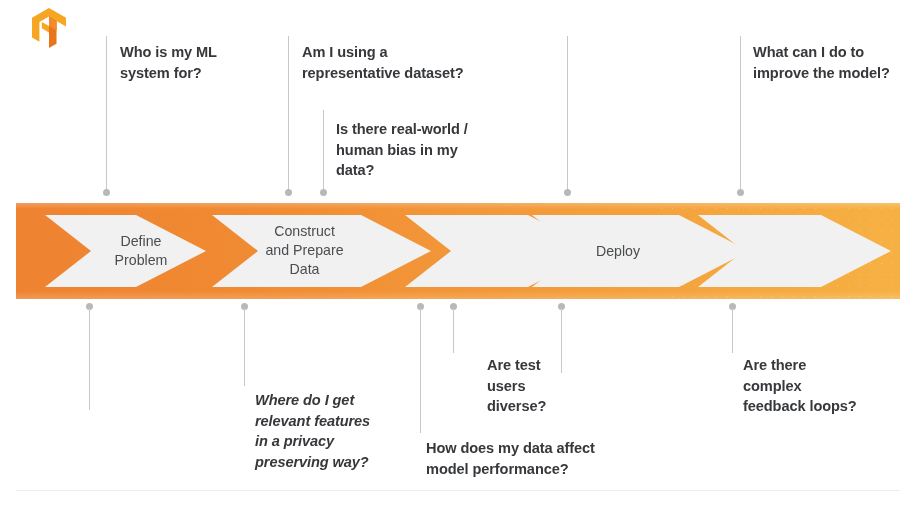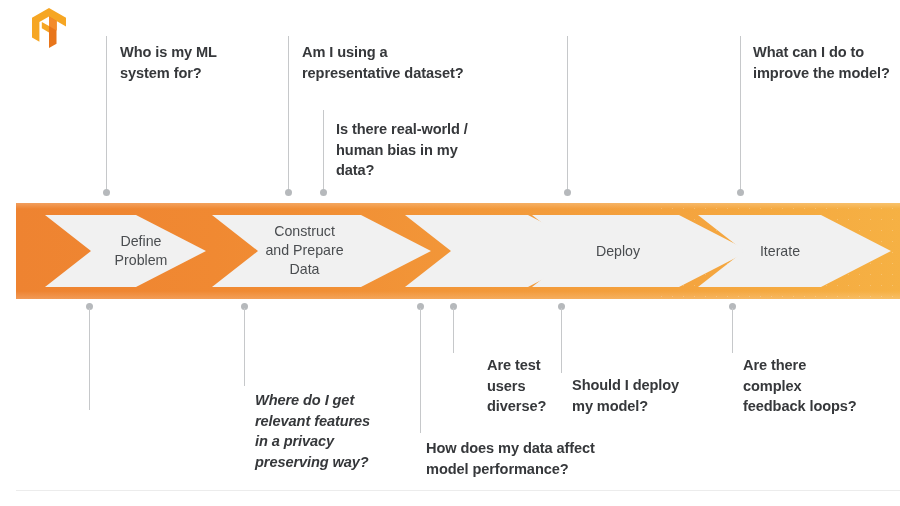--- a/index.html
+++ b/index.html
@@ -181,21 +181,20 @@
   <div class="step-text" style="left:66px; top:232px; width:118px;">Define
 Problem</div>
 
   <div class="step-text" style="left:226px; top:222px; width:125px;">Construct
 and Prepare
 Data</div>
 
 
   <div class="step-text" style="left:543px; top:242px; width:118px;">Deploy</div>
 
-  <div class="step-text" style="left:705px; top:242px; width:118px;">Iterate</div>
 
   <div class="dot" style="left:73px; top:303px;"></div>
   <div class="conn" style="left:73px; top:308px; height:102px;"></div>
 
   <div class="dot" style="left:228px; top:303px;"></div>
   <div class="conn" style="left:228px; top:308px; height:78px;"></div>
 
   <div class="dot" style="left:404px; top:303px;"></div>
   <div class="conn" style="left:404px; top:308px; height:125px;"></div>
 
@@ -214,22 +213,20 @@
 in a privacy
 preserving way?</div>
 
   <div class="qlabel" style="left:447px; top:355px; width:100px;margin-left:24px;">Are test
 users
 diverse?</div>
 
   <div class="qlabel" style="left:410px; top:438px; width:235px;">How does my data affect
 model performance?</div>
 
-  <div class="qlabel" style="left:556px; top:375px; width:165px;">Should I deploy
-my model?</div>
 
   <div class="qlabel" style="left:727px; top:355px; width:160px;">Are there
 complex
 feedback loops?</div>
 
   <div class="bottom-strip"></div>
 
 </div>
 
 </body></html>

